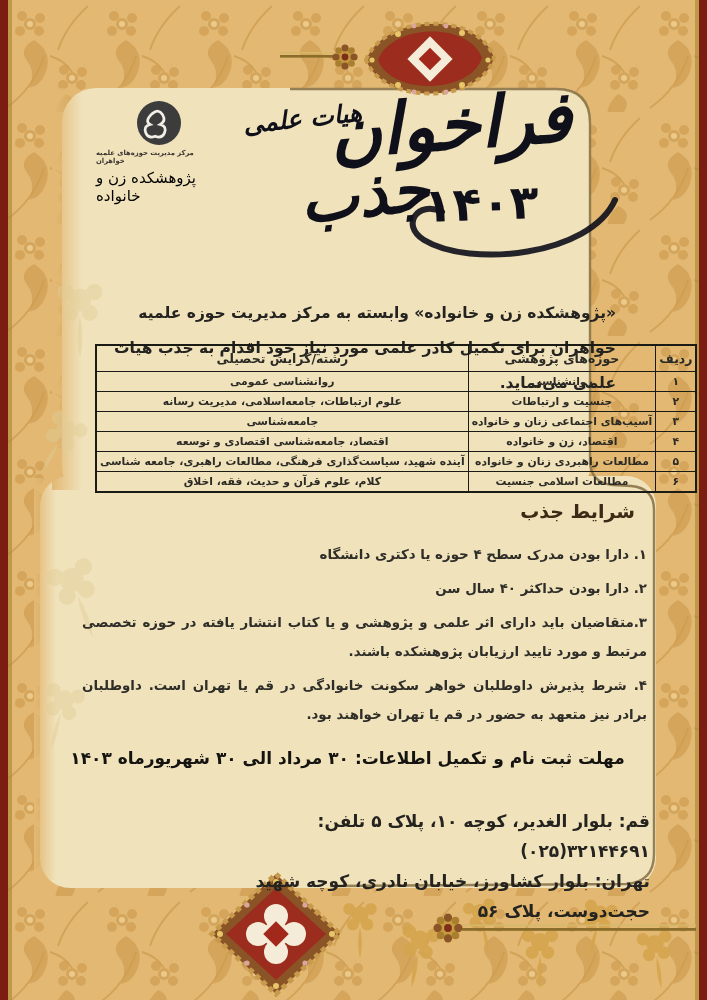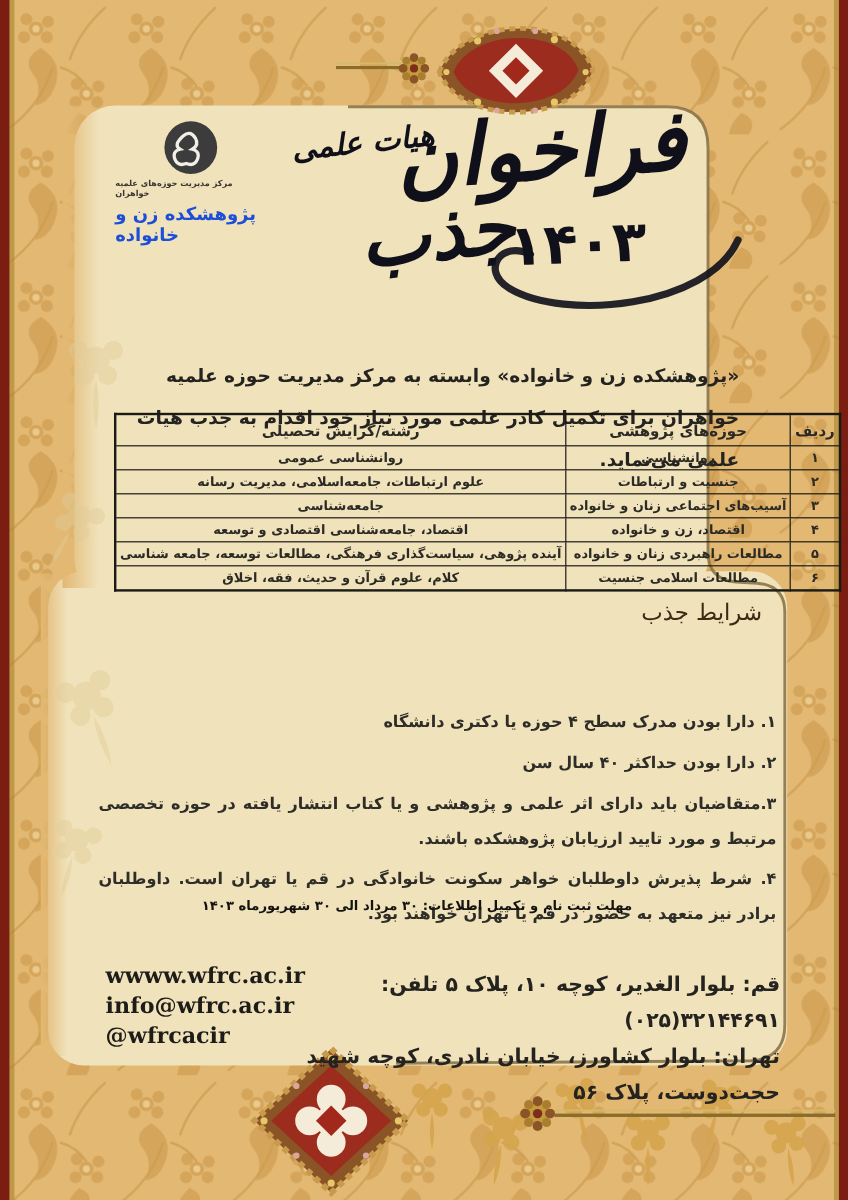--- a/index.html
+++ b/index.html
@@ -9,21 +9,21 @@
     background:#e2b873;
     font-family:"DejaVu Sans", sans-serif;
   }
   .abs{position:absolute;}
   .fa{direction:rtl; font-family:"DejaVu Sans", sans-serif;}
   .ltr{direction:ltr;}
 
   
   .logo-block{left:96px; top:100px; width:126px; text-align:left; z-index:3;}
   .org-small{font-size:6.8px; color:#3a3530; font-weight:bold; letter-spacing:0; margin-top:3px;}
-  .org-name{font-size:15px; color:#1d4ed8; font-weight:bold; margin-top:4px;}
+  .org-name{font-size:15px; color:#000000; font-weight:normal; margin-top:4px;}
 
   
   .t-word{position:absolute; color:#10101a; font-weight:bold; font-style:italic; z-index:3; white-space:nowrap;}
   .t-faraakhan{left:330px; top:84px;  font-size:70px; transform:rotate(-4deg);}
   .t-heyat   {left:243px; top:104px; font-size:25px; transform:rotate(-6deg);}
   .t-jazb    {left:300px; top:158px; font-size:62px; transform:rotate(-6deg);}
   .t-year    {left:424px; top:176px; font-size:47px; font-style:normal; transform:rotate(-2deg);}
 
   
   .intro{left:88px; top:264px; width:528px; z-index:3;
@@ -36,28 +36,28 @@
   table.res th, table.res td{
     border:1.4px solid #1b1b16; text-align:center; color:#2b2a24;
     padding:1px 3px; white-space:nowrap;
   }
   table.res th{font-size:12.5px; font-weight:bold; height:23px;}
   table.res td{font-size:10.8px; font-weight:bold; height:17px;}
   table.res th:nth-child(1), table.res td:nth-child(1){width:34px;}
   table.res th:nth-child(2), table.res td:nth-child(2){width:158px;}
 
   
-  .cond-head{right:72px; top:500px; z-index:3; font-size:19px; font-weight:normal; color:#3c2a14;}
-  .cond-list{left:82px; top:540px; width:565px; z-index:3;margin-top:48px;}
+  .cond-head{right:72px; top:500px; z-index:3; font-size:19px; font-weight:bold; color:#3c2a14;}
+  .cond-list{left:82px; top:540px; width:565px; z-index:3;}
   .cond-item{font-size:13.4px; font-weight:bold; color:#2e2d28; line-height:29px;
              text-align:justify; text-align-last:right; margin-bottom:5px;}
 
   
   .deadline{left:60px; top:748px; width:575px; z-index:3; text-align:center;
-            font-size:11px; font-weight:bold; color:#141310;}
+            font-size:17px; font-weight:bold; color:#141310;}
 
   
   .contact-left{left:88px; top:801px; z-index:3; font-family:"DejaVu Serif", serif;
                 font-weight:bold; font-size:18.5px; color:#1d1c19; line-height:25px;}
   .contact-right{right:57px; top:806px; width:420px; z-index:3; text-align:right;
                  font-size:17px; font-weight:bold; color:#24231f; line-height:30px;}
 </style>
 </head>
 <body>
 
@@ -244,44 +244,39 @@
             <td>جامعه‌شناسی</td>
           </tr>
           <tr>
             <td>۴</td>
             <td>اقتصاد، زن و خانواده</td>
             <td>اقتصاد، جامعه‌شناسی اقتصادی و توسعه</td>
           </tr>
           <tr>
             <td>۵</td>
             <td>مطالعات راهبردی زنان و خانواده</td>
-            <td>آینده پژوهی، سیاست‌گذاری فرهنگی، مطالعات توسعه، جامعه شناسی</td>
+            <td>آینده شهید، سیاست‌گذاری فرهنگی، مطالعات راهبری، جامعه شناسی</td>
           </tr>
           <tr>
             <td>۶</td>
             <td>مطالعات اسلامی جنسیت</td>
             <td>کلام، علوم قرآن و حدیث، فقه، اخلاق</td>
           </tr>
         </tbody>
     </table>
   </div>
 
   <div class="abs cond-head fa">شرایط جذب</div>
   <div class="abs cond-list fa">
       <div class="cond-item">۱. دارا بودن مدرک سطح ۴ حوزه یا دکتری دانشگاه</div>
       <div class="cond-item">۲. دارا بودن حداکثر ۴۰ سال سن</div>
       <div class="cond-item">۳.متقاضیان باید دارای اثر علمی و پژوهشی و یا کتاب انتشار یافته در حوزه تخصصی مرتبط و مورد تایید ارزیابان پژوهشکده باشند.</div>
       <div class="cond-item">۴. شرط پذیرش داوطلبان خواهر سکونت خانوادگی در قم یا تهران است. داوطلبان برادر نیز متعهد به حضور در قم یا تهران خواهند بود.</div>
     </div>
 
   <div class="abs deadline fa">مهلت ثبت نام و تکمیل اطلاعات:  ۳۰ مرداد الی ۳۰ شهریورماه ۱۴۰۳</div>
 
-  <div class="abs contact-left ltr">
-    <div>wwww.wfrc.ac.ir</div>
-    <div>info@wfrc.ac.ir</div>
-    <div>@wfrcacir</div>
-  </div>
   <div class="abs contact-right fa">
     <div>قم: بلوار الغدیر، کوچه ۱۰، پلاک ۵ تلفن: ۳۲۱۴۴۶۹۱(۰۲۵)</div>
     <div>تهران: بلوار کشاورز، خیابان نادری، کوچه شهید حجت‌دوست، پلاک ۵۶</div>
   </div>
 
 </div>
 
 </body></html>

